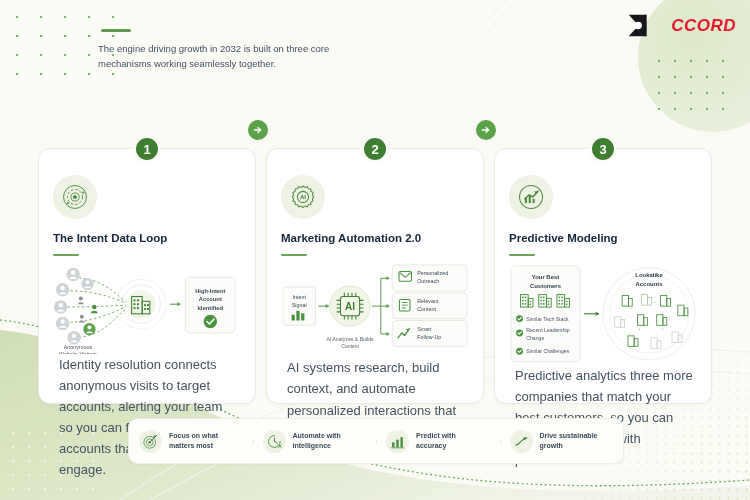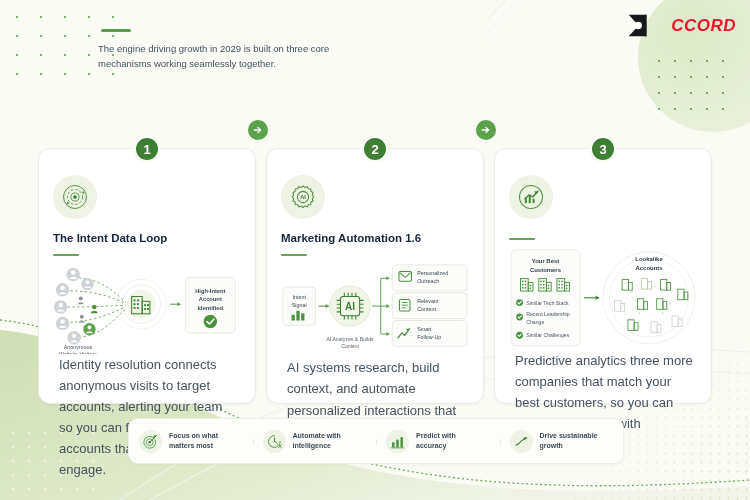--- a/index.html
+++ b/index.html
@@ -221,21 +221,21 @@
     <svg class="logo-mark" viewBox="0 0 30 30">
       <path d="M3,3 L22,3 L22,27 L3,27 L14,15 Z" fill="#16181c"></path>
       <circle cx="13.5" cy="15" r="4.2" fill="#ffffff"></circle>
       <rect x="21" y="3" width="2" height="24" fill="#16181c"></rect>
     </svg>
     <span class="logo-text">CCORD</span>
   </div>
 
   <div class="header">
     <div class="title-rule"></div>
-    <div class="subtitle">The engine driving growth in 2029 is built on three core mechanisms working seamlessly together.</div>
+    <div class="subtitle">The engine driving growth in 2032 is built on three core mechanisms working seamlessly together.</div>
   </div>
 
   <div class="cards">
 
     <div class="card">
       <div class="badge">1</div>
       <div class="card-head">
         <div class="head-icon">
           <svg viewBox="0 0 34 34" width="30" height="30">
             <circle cx="17" cy="17" r="13" fill="none" stroke="#4f8f3c" stroke-width="1.1"></circle>
@@ -345,21 +345,21 @@
         <div class="head-icon">
           <svg viewBox="0 0 34 34" width="30" height="30">
             <g fill="none" stroke="#4f8f3c" stroke-width="1.2">
               <path d="M17,4.5 l2.2,1.6 2.6,-0.8 1.3,2.4 2.7,0.2 0.2,2.7 2.4,1.3 -0.8,2.6 1.6,2.2 -1.6,2.2 0.8,2.6 -2.4,1.3 -0.2,2.7 -2.7,0.2 -1.3,2.4 -2.6,-0.8 -2.2,1.6 -2.2,-1.6 -2.6,0.8 -1.3,-2.4 -2.7,-0.2 -0.2,-2.7 -2.4,-1.3 0.8,-2.6 -1.6,-2.2 1.6,-2.2 -0.8,-2.6 2.4,-1.3 0.2,-2.7 2.7,-0.2 1.3,-2.4 2.6,0.8 z"></path>
               <circle cx="17" cy="17" r="6.4"></circle>
             </g>
             <text x="17" y="19.6" text-anchor="middle" font-size="7" font-weight="bold" fill="#3f7f34" font-family="Liberation Sans, sans-serif">AI</text>
           </svg>
         </div>
         <div class="head-text">
-          <div class="card-title">Marketing Automation 1.6</div>
+          <div class="card-title">Marketing Automation 2.0</div>
           <div class="card-rule"></div>
         </div>
       </div>
 
       <div class="card-figure">
         <svg class="fig" viewBox="0 0 196 100">
 
           <rect x="2" y="26" width="34" height="40" rx="4" fill="#fcfdfb" stroke="#e6eade"></rect>
           <text x="19" y="39" text-anchor="middle" font-size="5.6" fill="#3b4753" font-family="Liberation Sans, sans-serif">Intent</text>
           <text x="19" y="47" text-anchor="middle" font-size="5.6" fill="#3b4753" font-family="Liberation Sans, sans-serif">Signal</text>
@@ -436,20 +436,21 @@
             <g fill="#4f8f3c">
                 <rect x="10" y="18" width="2.4" height="6"></rect>
                 <rect x="14.4" y="15" width="2.4" height="9"></rect>
                 <rect x="18.8" y="19" width="2.4" height="5"></rect>
               </g>
             <path d="M10,19 L15,14.5 L19,17 L25,10.5" fill="none" stroke="#3f7f34" stroke-width="1.4" stroke-linecap="round" stroke-linejoin="round"></path>
             <path d="M25,10.5 l-4.4,0.3 l2.4,3 z" fill="#3f7f34"></path>
           </svg>
         </div>
         <div class="head-text">
+          <div class="card-title">Predictive Modeling</div>
           <div class="card-rule"></div>
         </div>
       </div>
 
       <div class="card-figure">
         <svg class="fig" viewBox="0 0 196 108">
 
           <rect x="2" y="4" width="72" height="100" rx="5" fill="#fcfdfb" stroke="#e6eade"></rect>
           <text x="38" y="18" text-anchor="middle" font-size="6.2" font-weight="bold" fill="#2f3b47" font-family="Liberation Sans, sans-serif">Your Best</text>
           <text x="38" y="27" text-anchor="middle" font-size="6.2" font-weight="bold" fill="#2f3b47" font-family="Liberation Sans, sans-serif">Customers</text>

